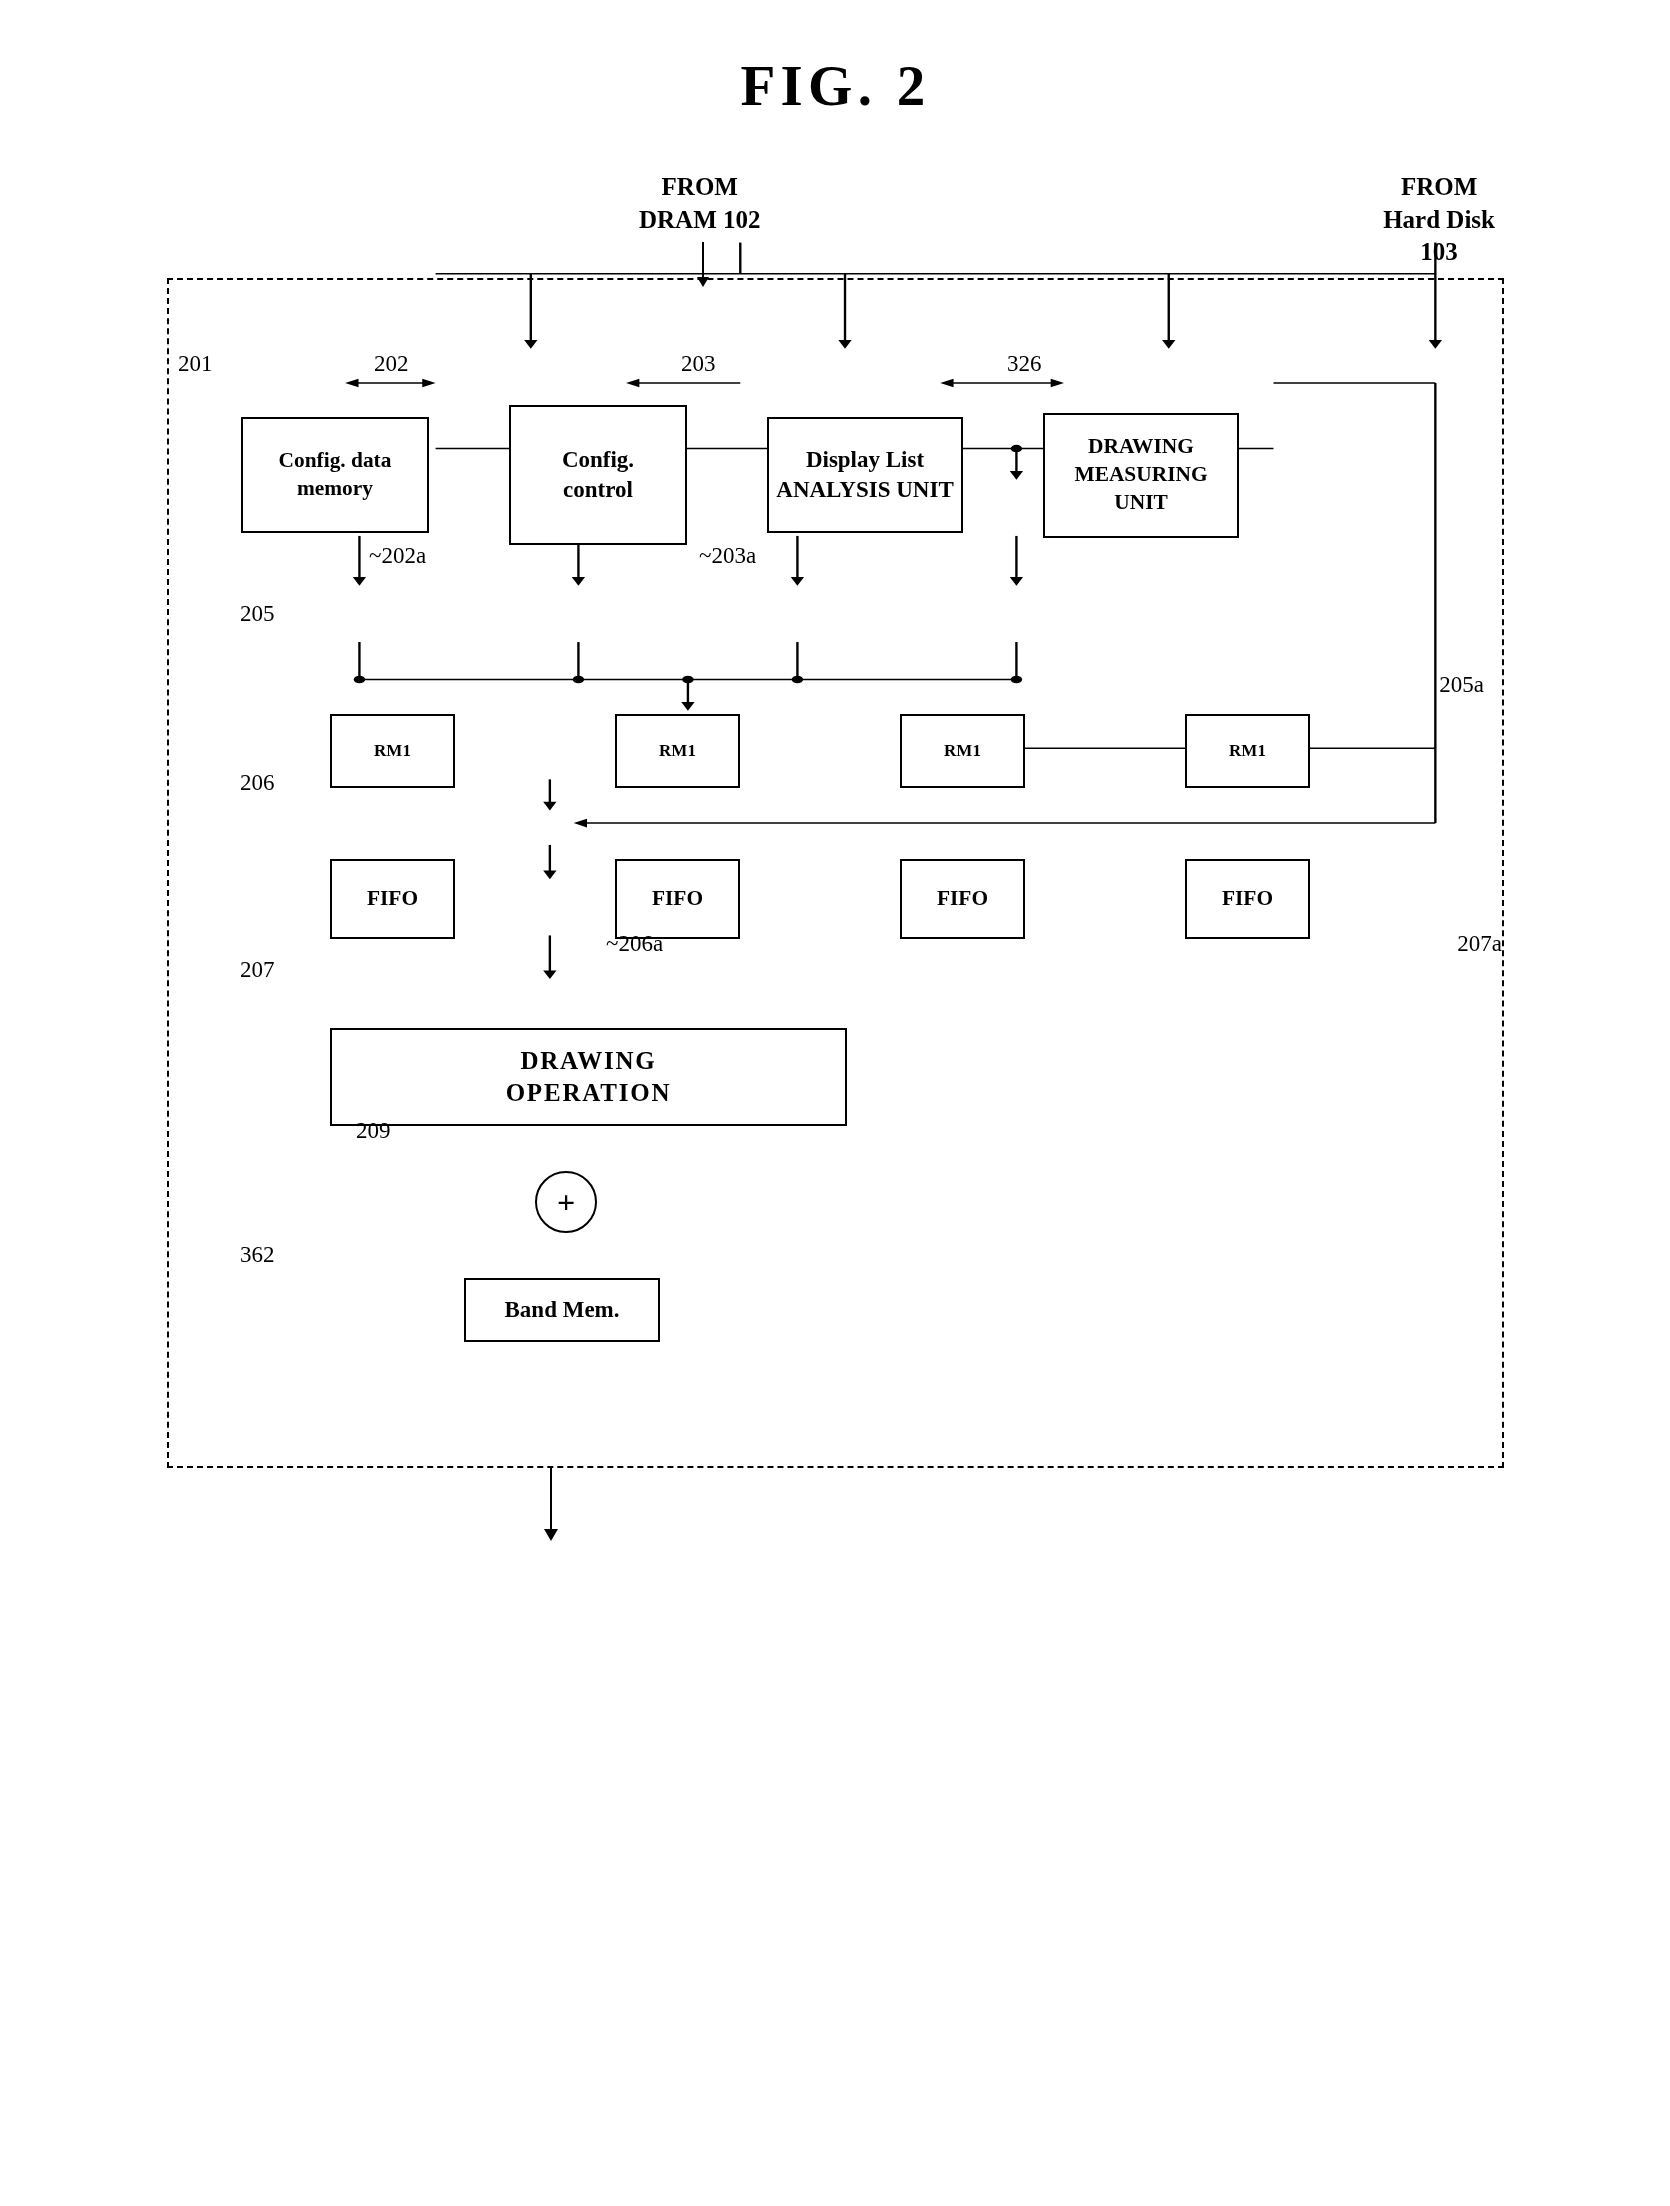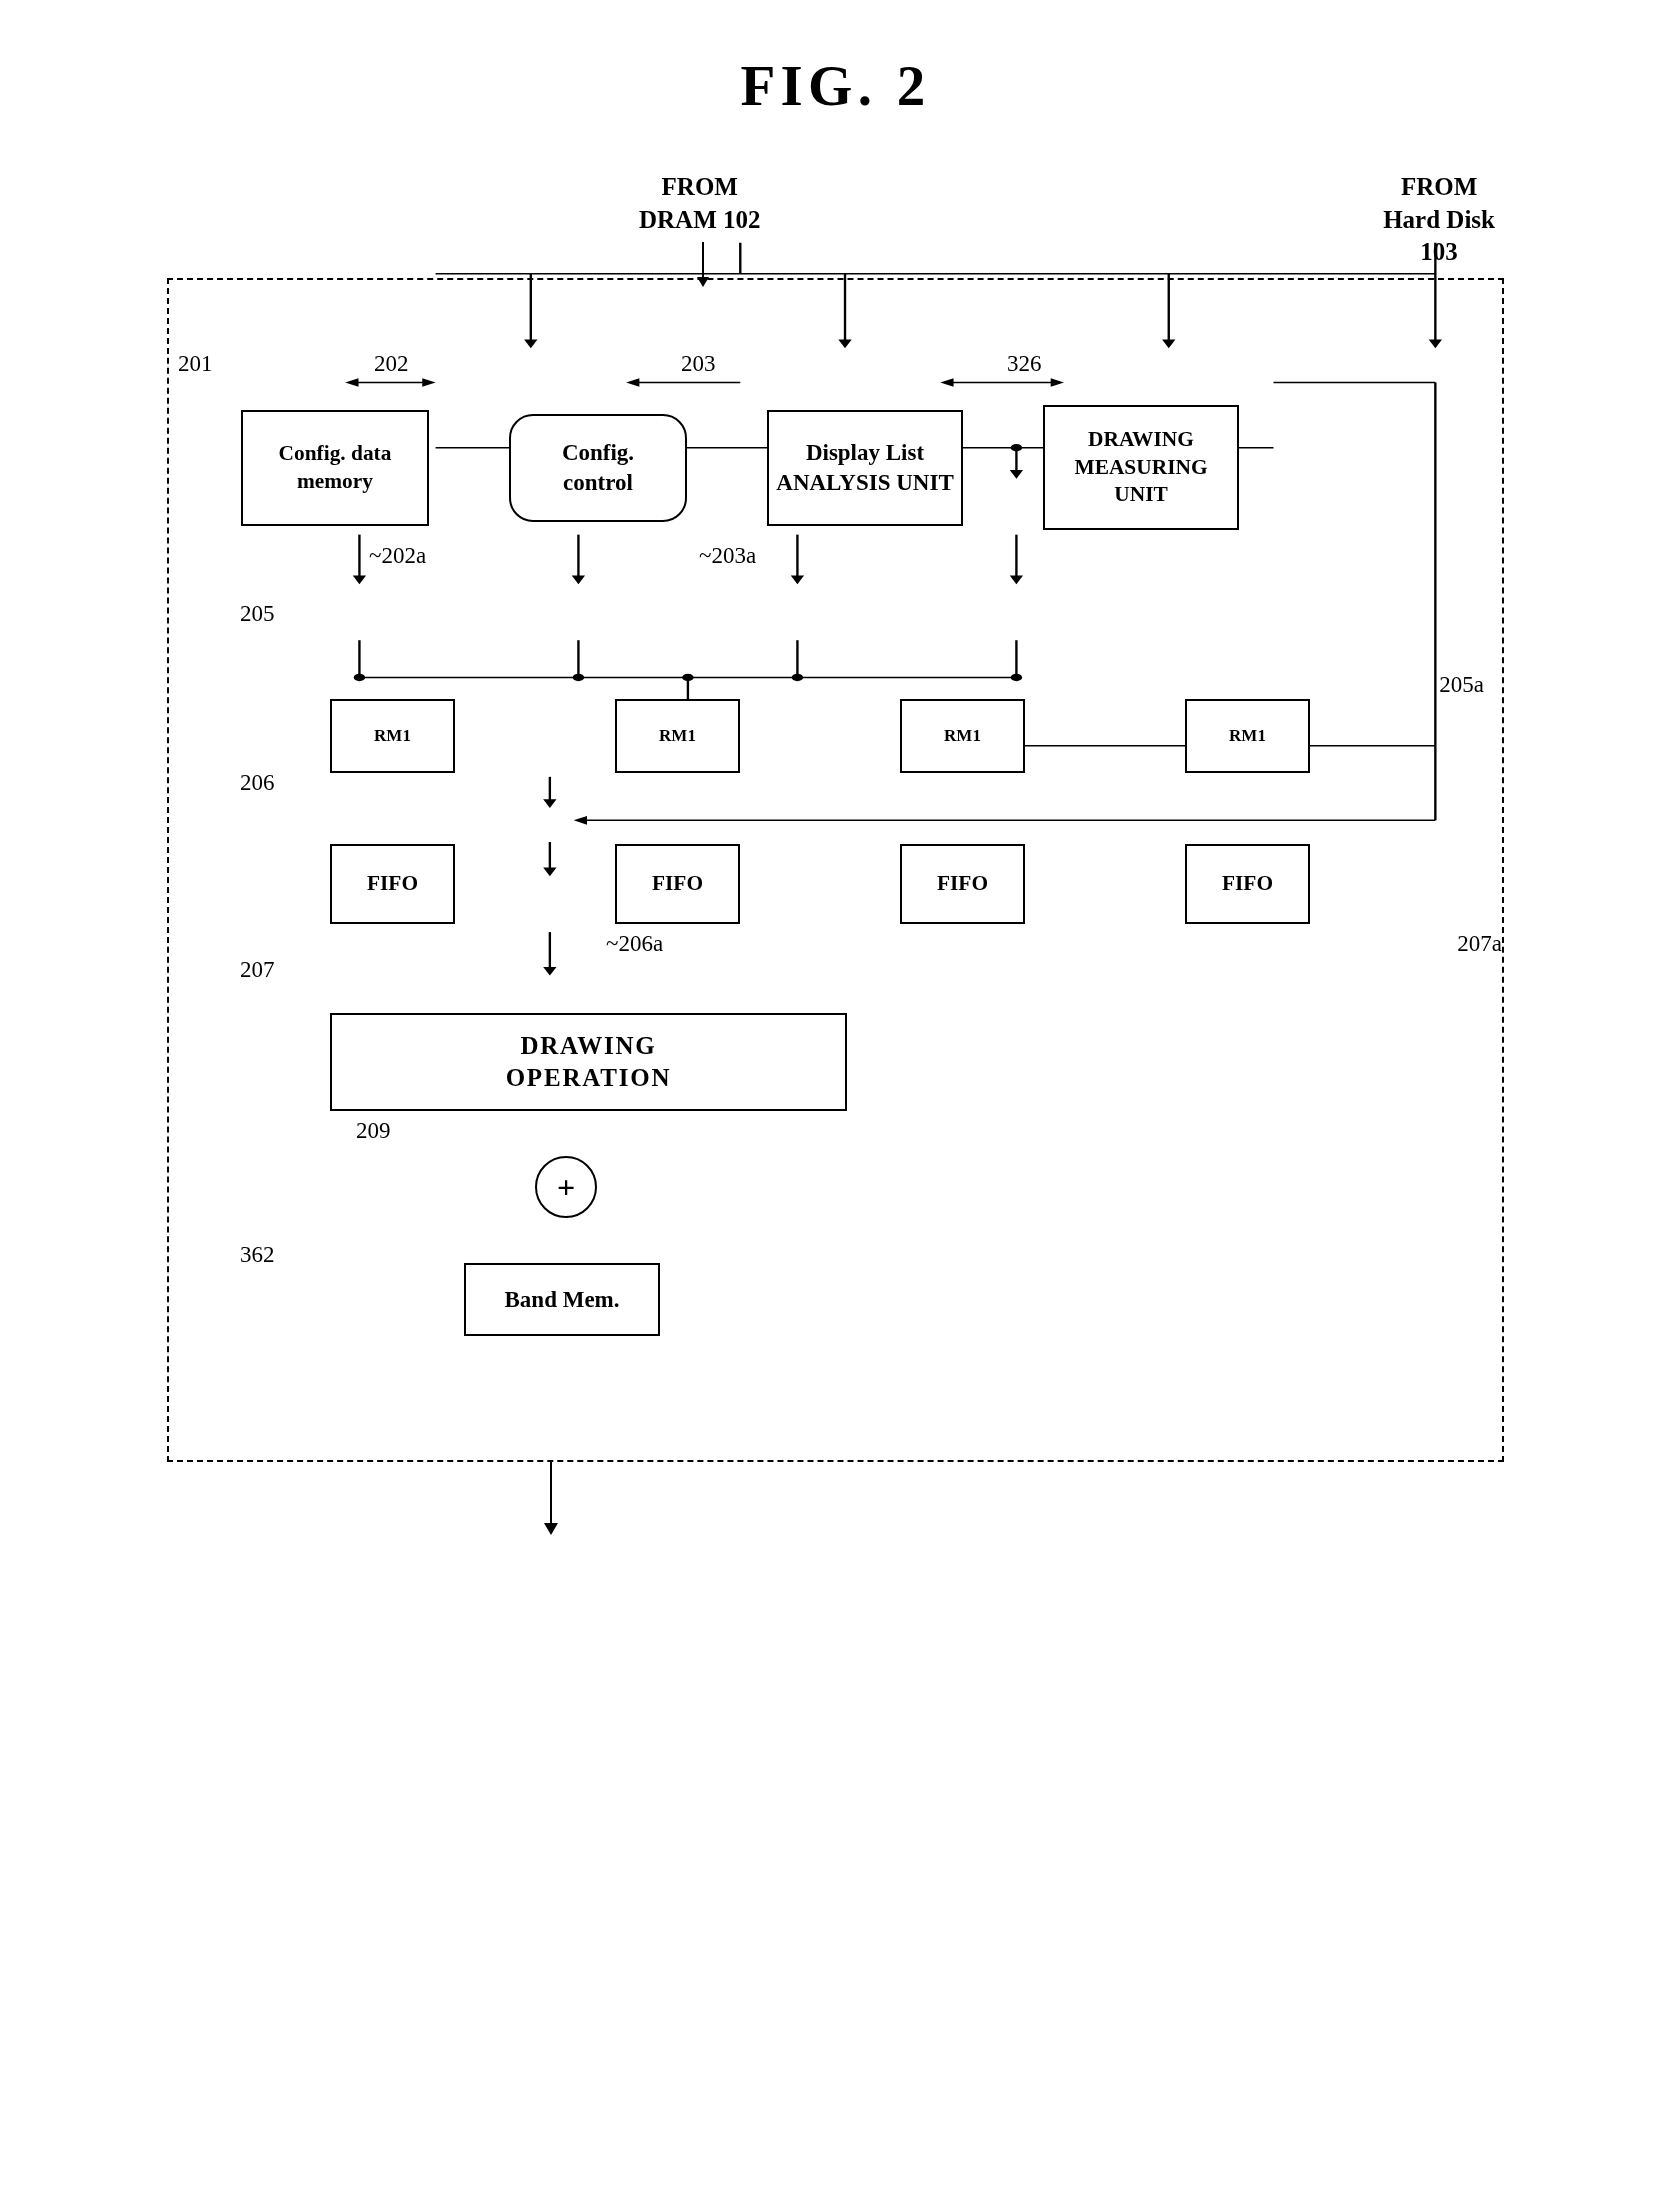--- a/index.html
+++ b/index.html
@@ -87,22 +87,21 @@
       position: relative;
     }
 
     .block-config-data {
       width: 188px;
       height: 116px;
       font-size: 21.4px;
     }
     .block-config-control {
       width: 178px;
-      height: 108px;
-      border-radius: 24px;
+      height: 140px;
     }
     .block-display-list {
       width: 196px;
       height: 116px;
     }
     .block-drawing-measuring {
       width: 196px;
       height: 125px;
       font-size: 21.4px;
     }
@@ -157,21 +156,21 @@
       align-items: center;
       justify-content: center;
       font-size: 32px;
       font-weight: bold;
       position: relative;
     }
 
     
     .block-band-mem {
       width: 196px;
-      height: 73px;
+      height: 64px;
       font-size: 23px;
     }
   </style>
 </head>
 <body>
 
 <div class="page-title">FIG. 2</div>
 
 <div class="diagram-outer">
 

